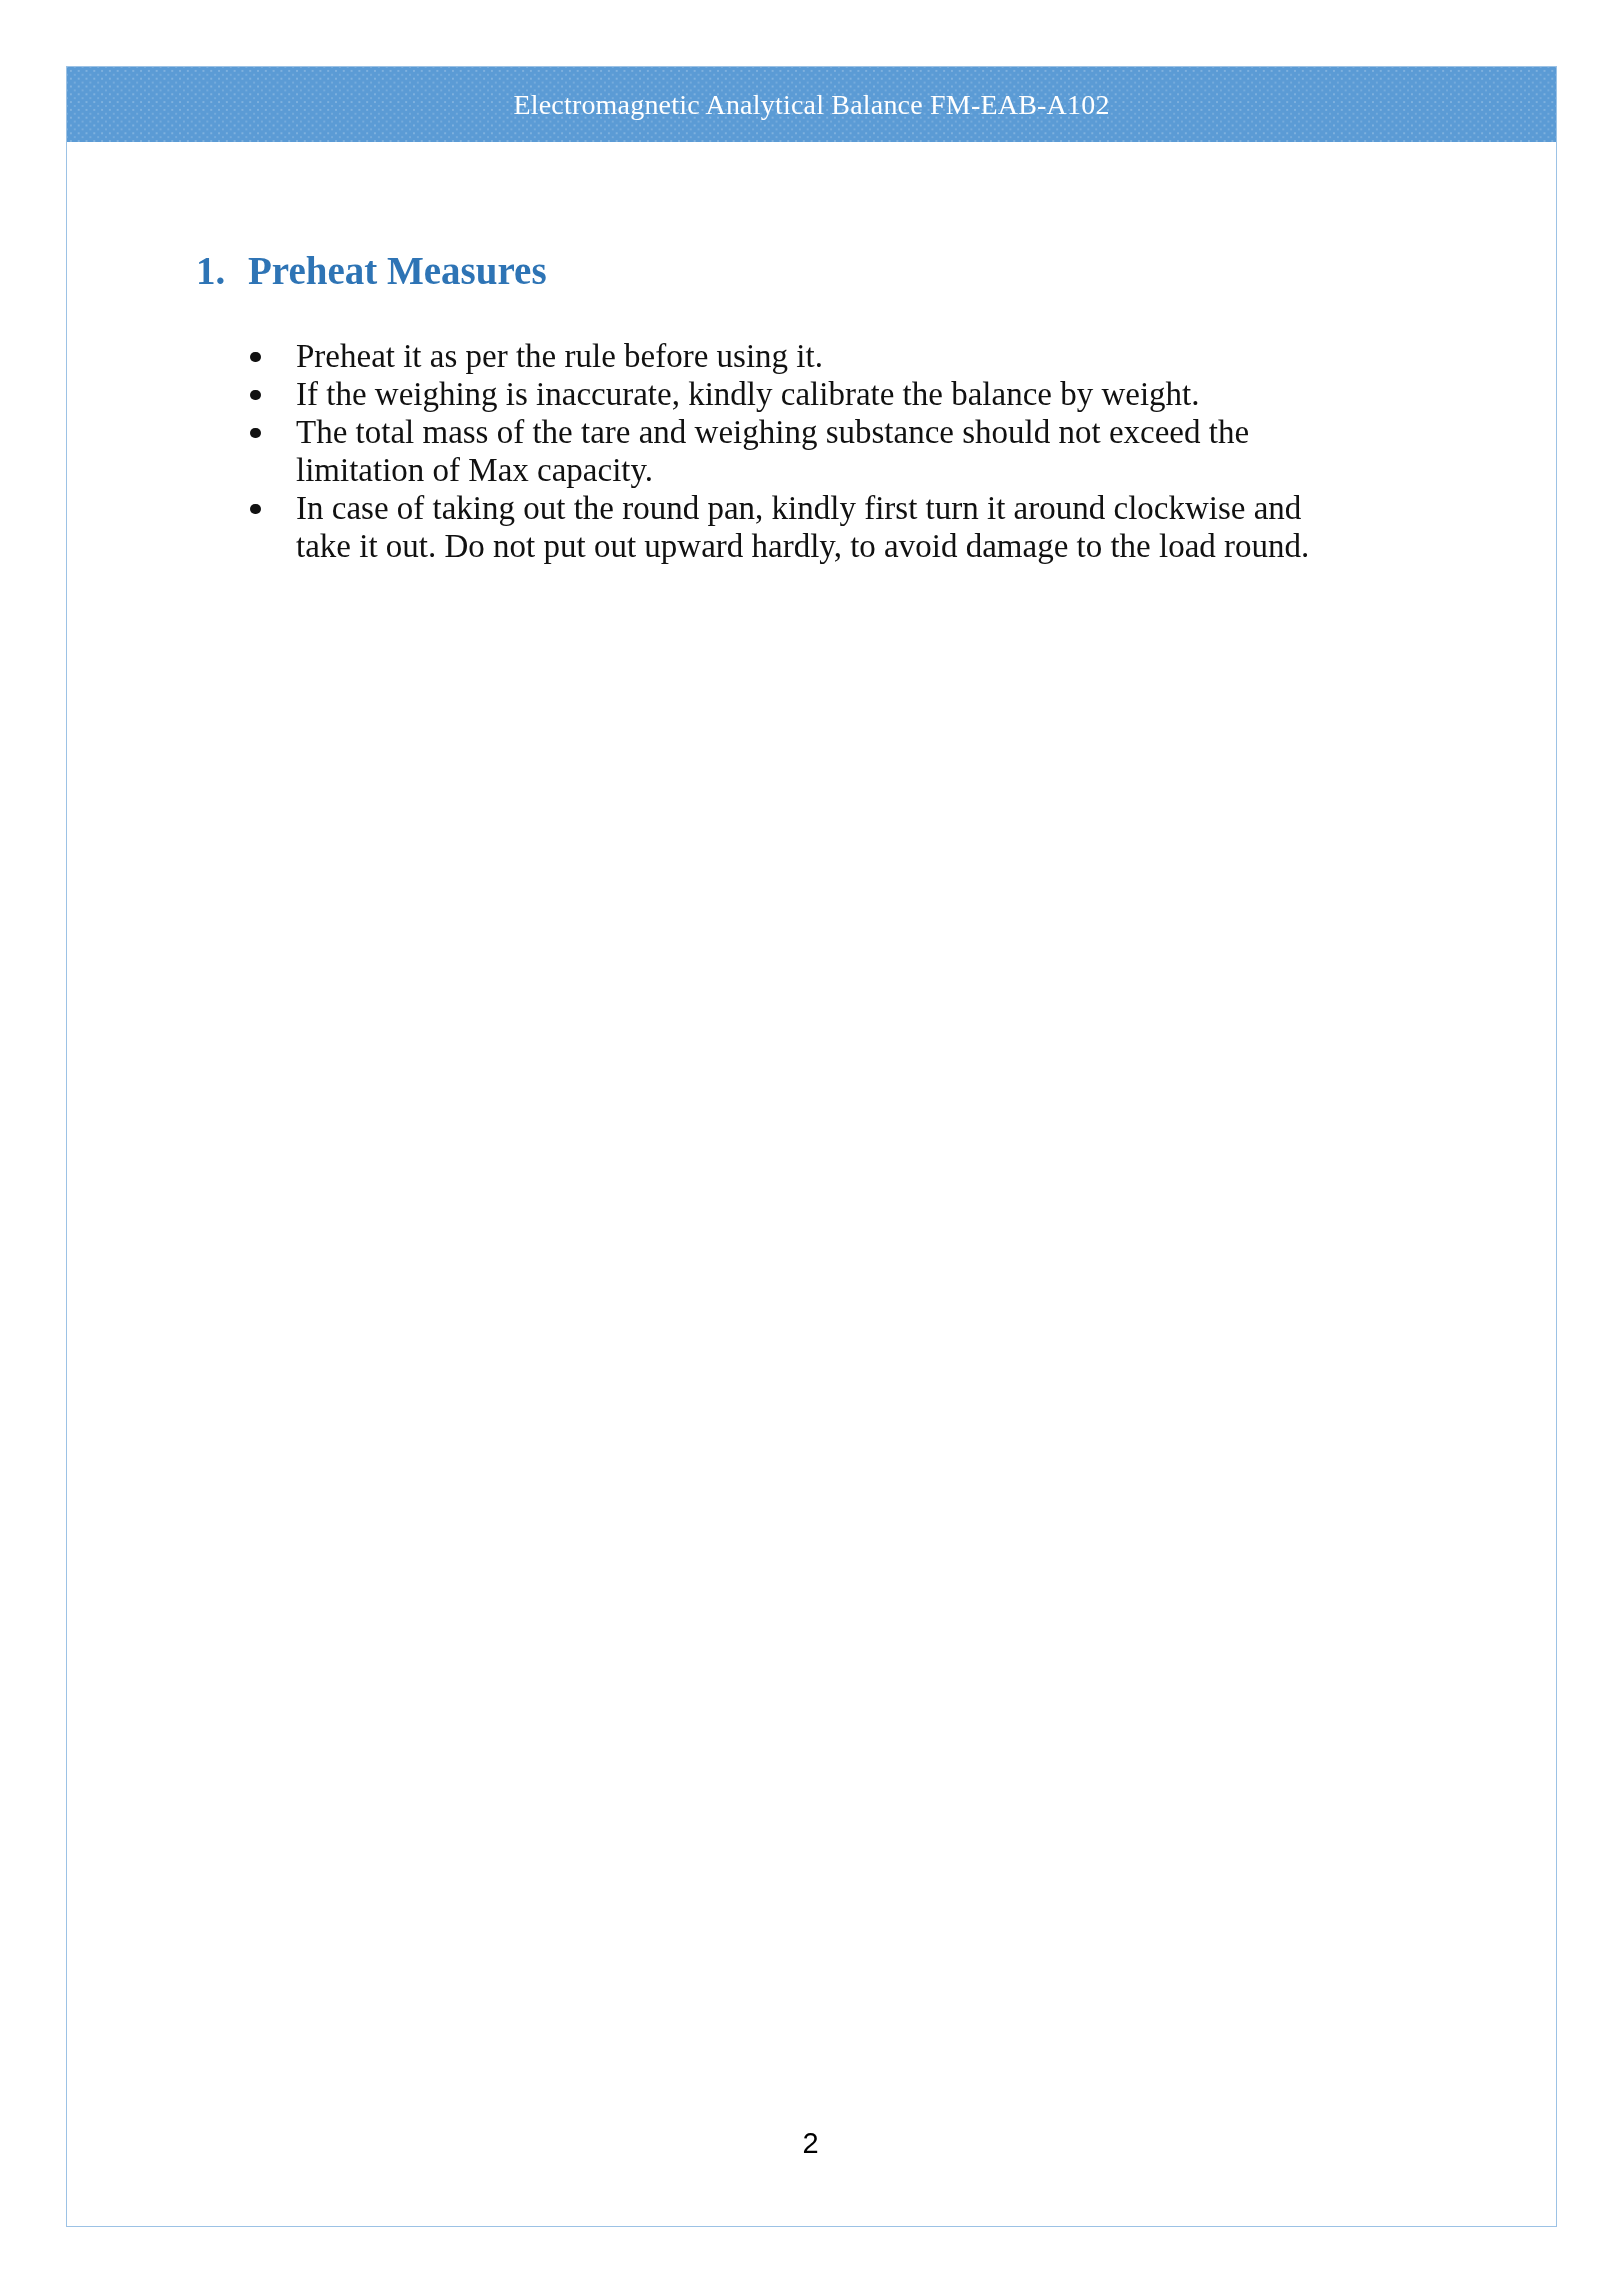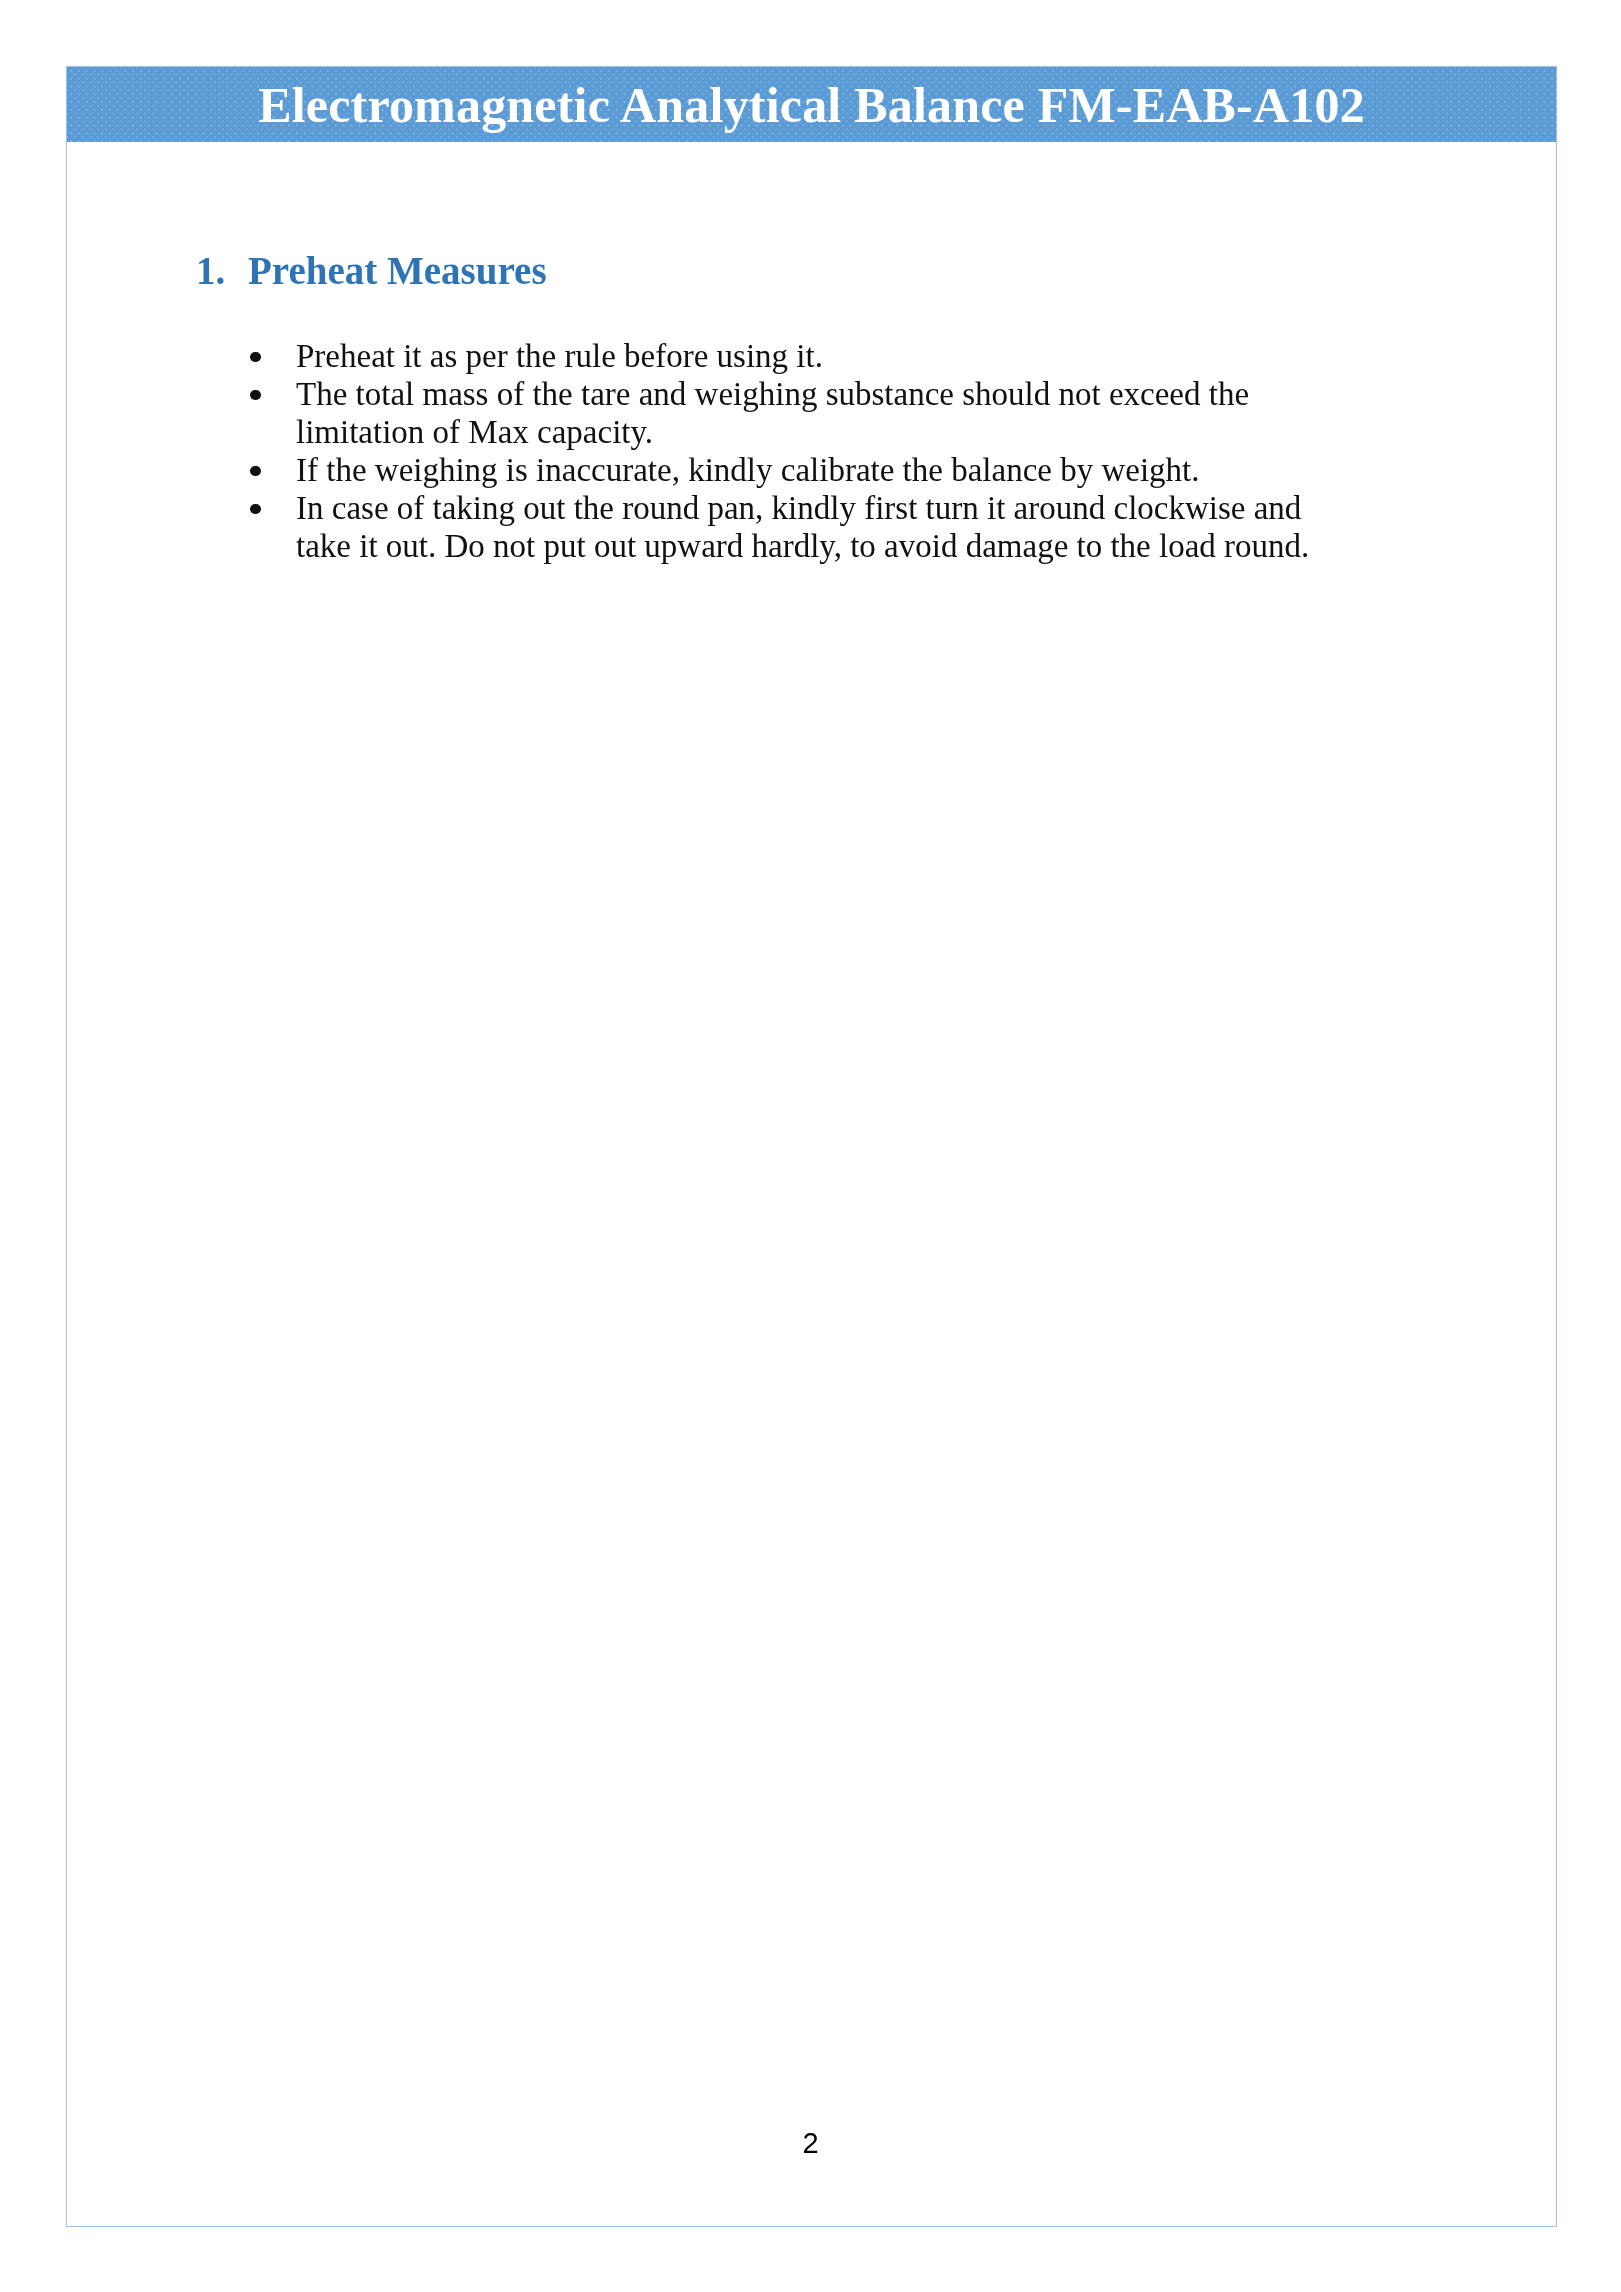--- a/index.html
+++ b/index.html
@@ -38,22 +38,22 @@
       radial-gradient(circle, rgba(255,255,255,0.22) 1.1px, rgba(255,255,255,0) 1.3px),
       radial-gradient(circle, rgba(255,255,255,0.16) 1.1px, rgba(255,255,255,0) 1.3px);
     background-size: 7.8px 7.8px, 7.8px 7.8px;
     background-position: 0 0, 3.9px 3.9px;
     display: flex;
     align-items: center;
     justify-content: center;
   }
   .header-bar h1 {
     color: var(--header_text, #ffffff);
-    font-size: 50px;
-    font-weight: bold;
+    font-size: 28px;
+    font-weight: normal;
     font-family: "Liberation Serif", serif;
     letter-spacing: 0.2px;
     white-space: nowrap;
   }
   .section-heading {
     position: absolute;
     left: 196px;
     top: 251px;
     display: flex;
     align-items: baseline;
@@ -120,26 +120,26 @@
 
   <ul class="bullets">
 
       <li class="bullet-item">
         <span class="dot"></span>
         <span class="bullet-text">Preheat it as per the rule before using it.</span>
       </li>
 
       <li class="bullet-item">
         <span class="dot"></span>
-        <span class="bullet-text">The total mass of the tare and weighing substance should not exceed the limitation of Max capacity.</span>
+        <span class="bullet-text">If the weighing is inaccurate, kindly calibrate the balance by weight.</span>
       </li>
 
       <li class="bullet-item">
         <span class="dot"></span>
-        <span class="bullet-text">If the weighing is inaccurate, kindly calibrate the balance by weight.</span>
+        <span class="bullet-text">The total mass of the tare and weighing substance should not exceed the limitation of Max capacity.</span>
       </li>
 
       <li class="bullet-item">
         <span class="dot"></span>
         <span class="bullet-text">In case of taking out the round pan, kindly first turn it around clockwise and take it out. Do not put out upward hardly, to avoid damage to the load round.</span>
       </li>
     </ul>
 
   <div class="page-number">2</div>
 

